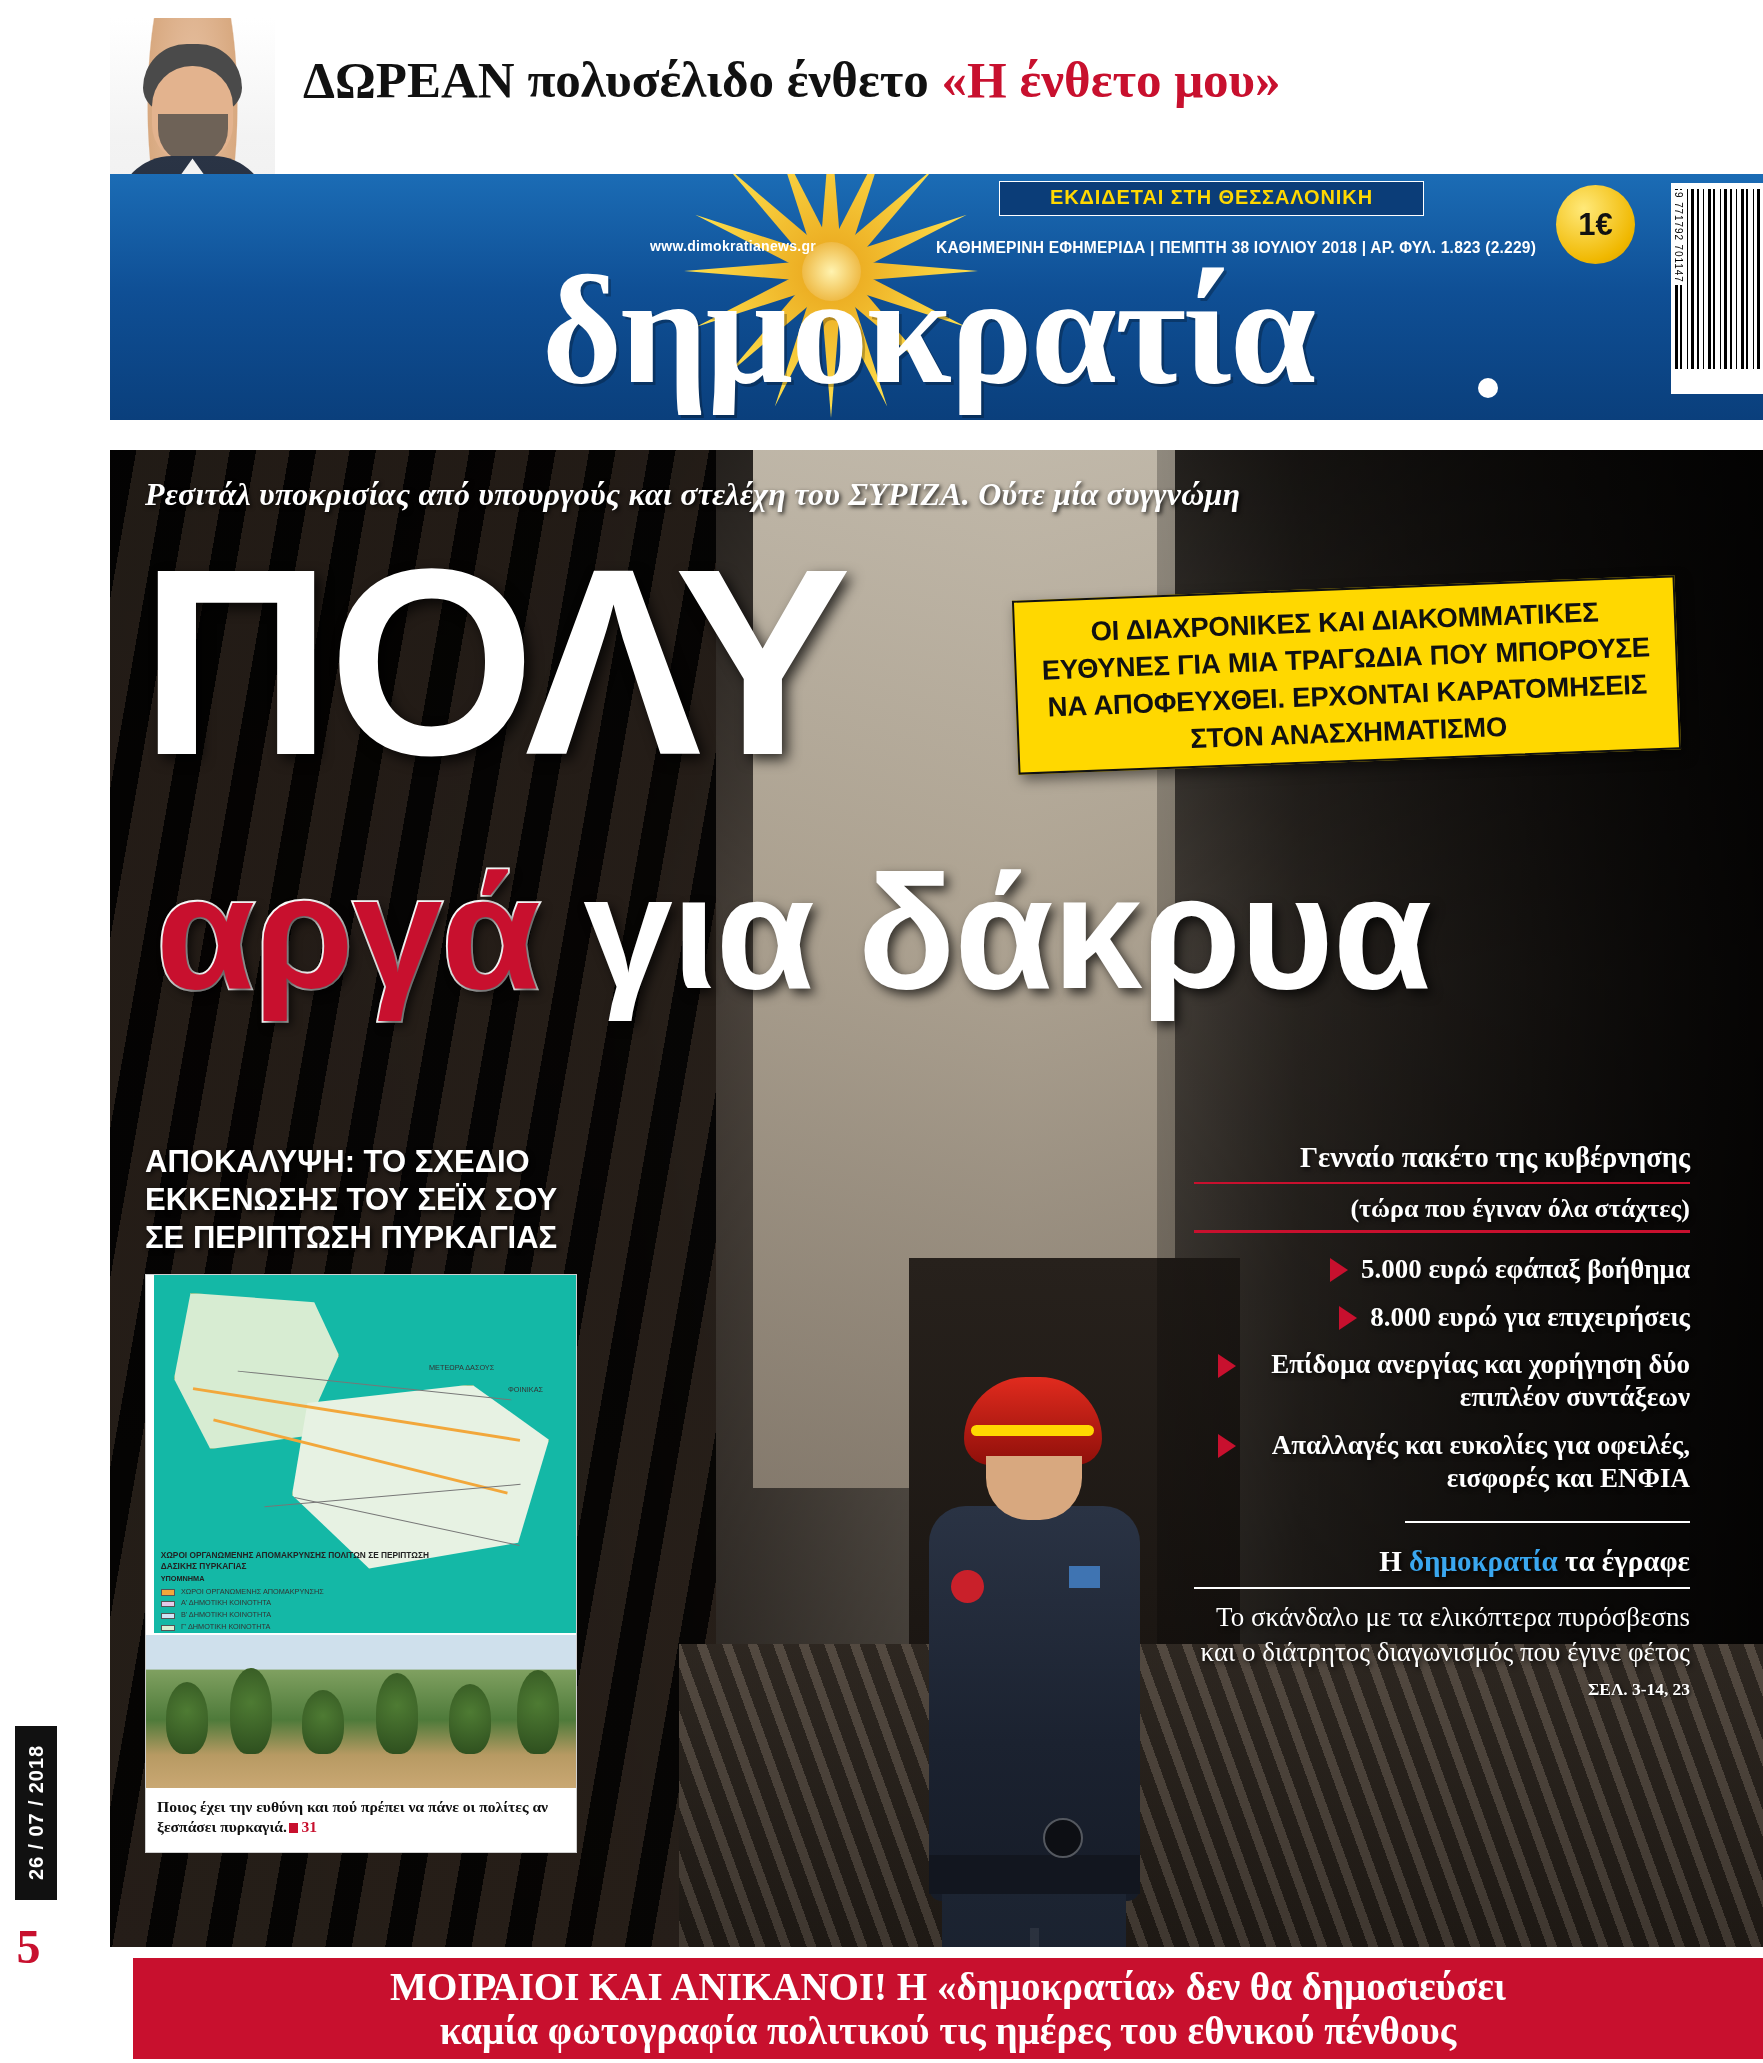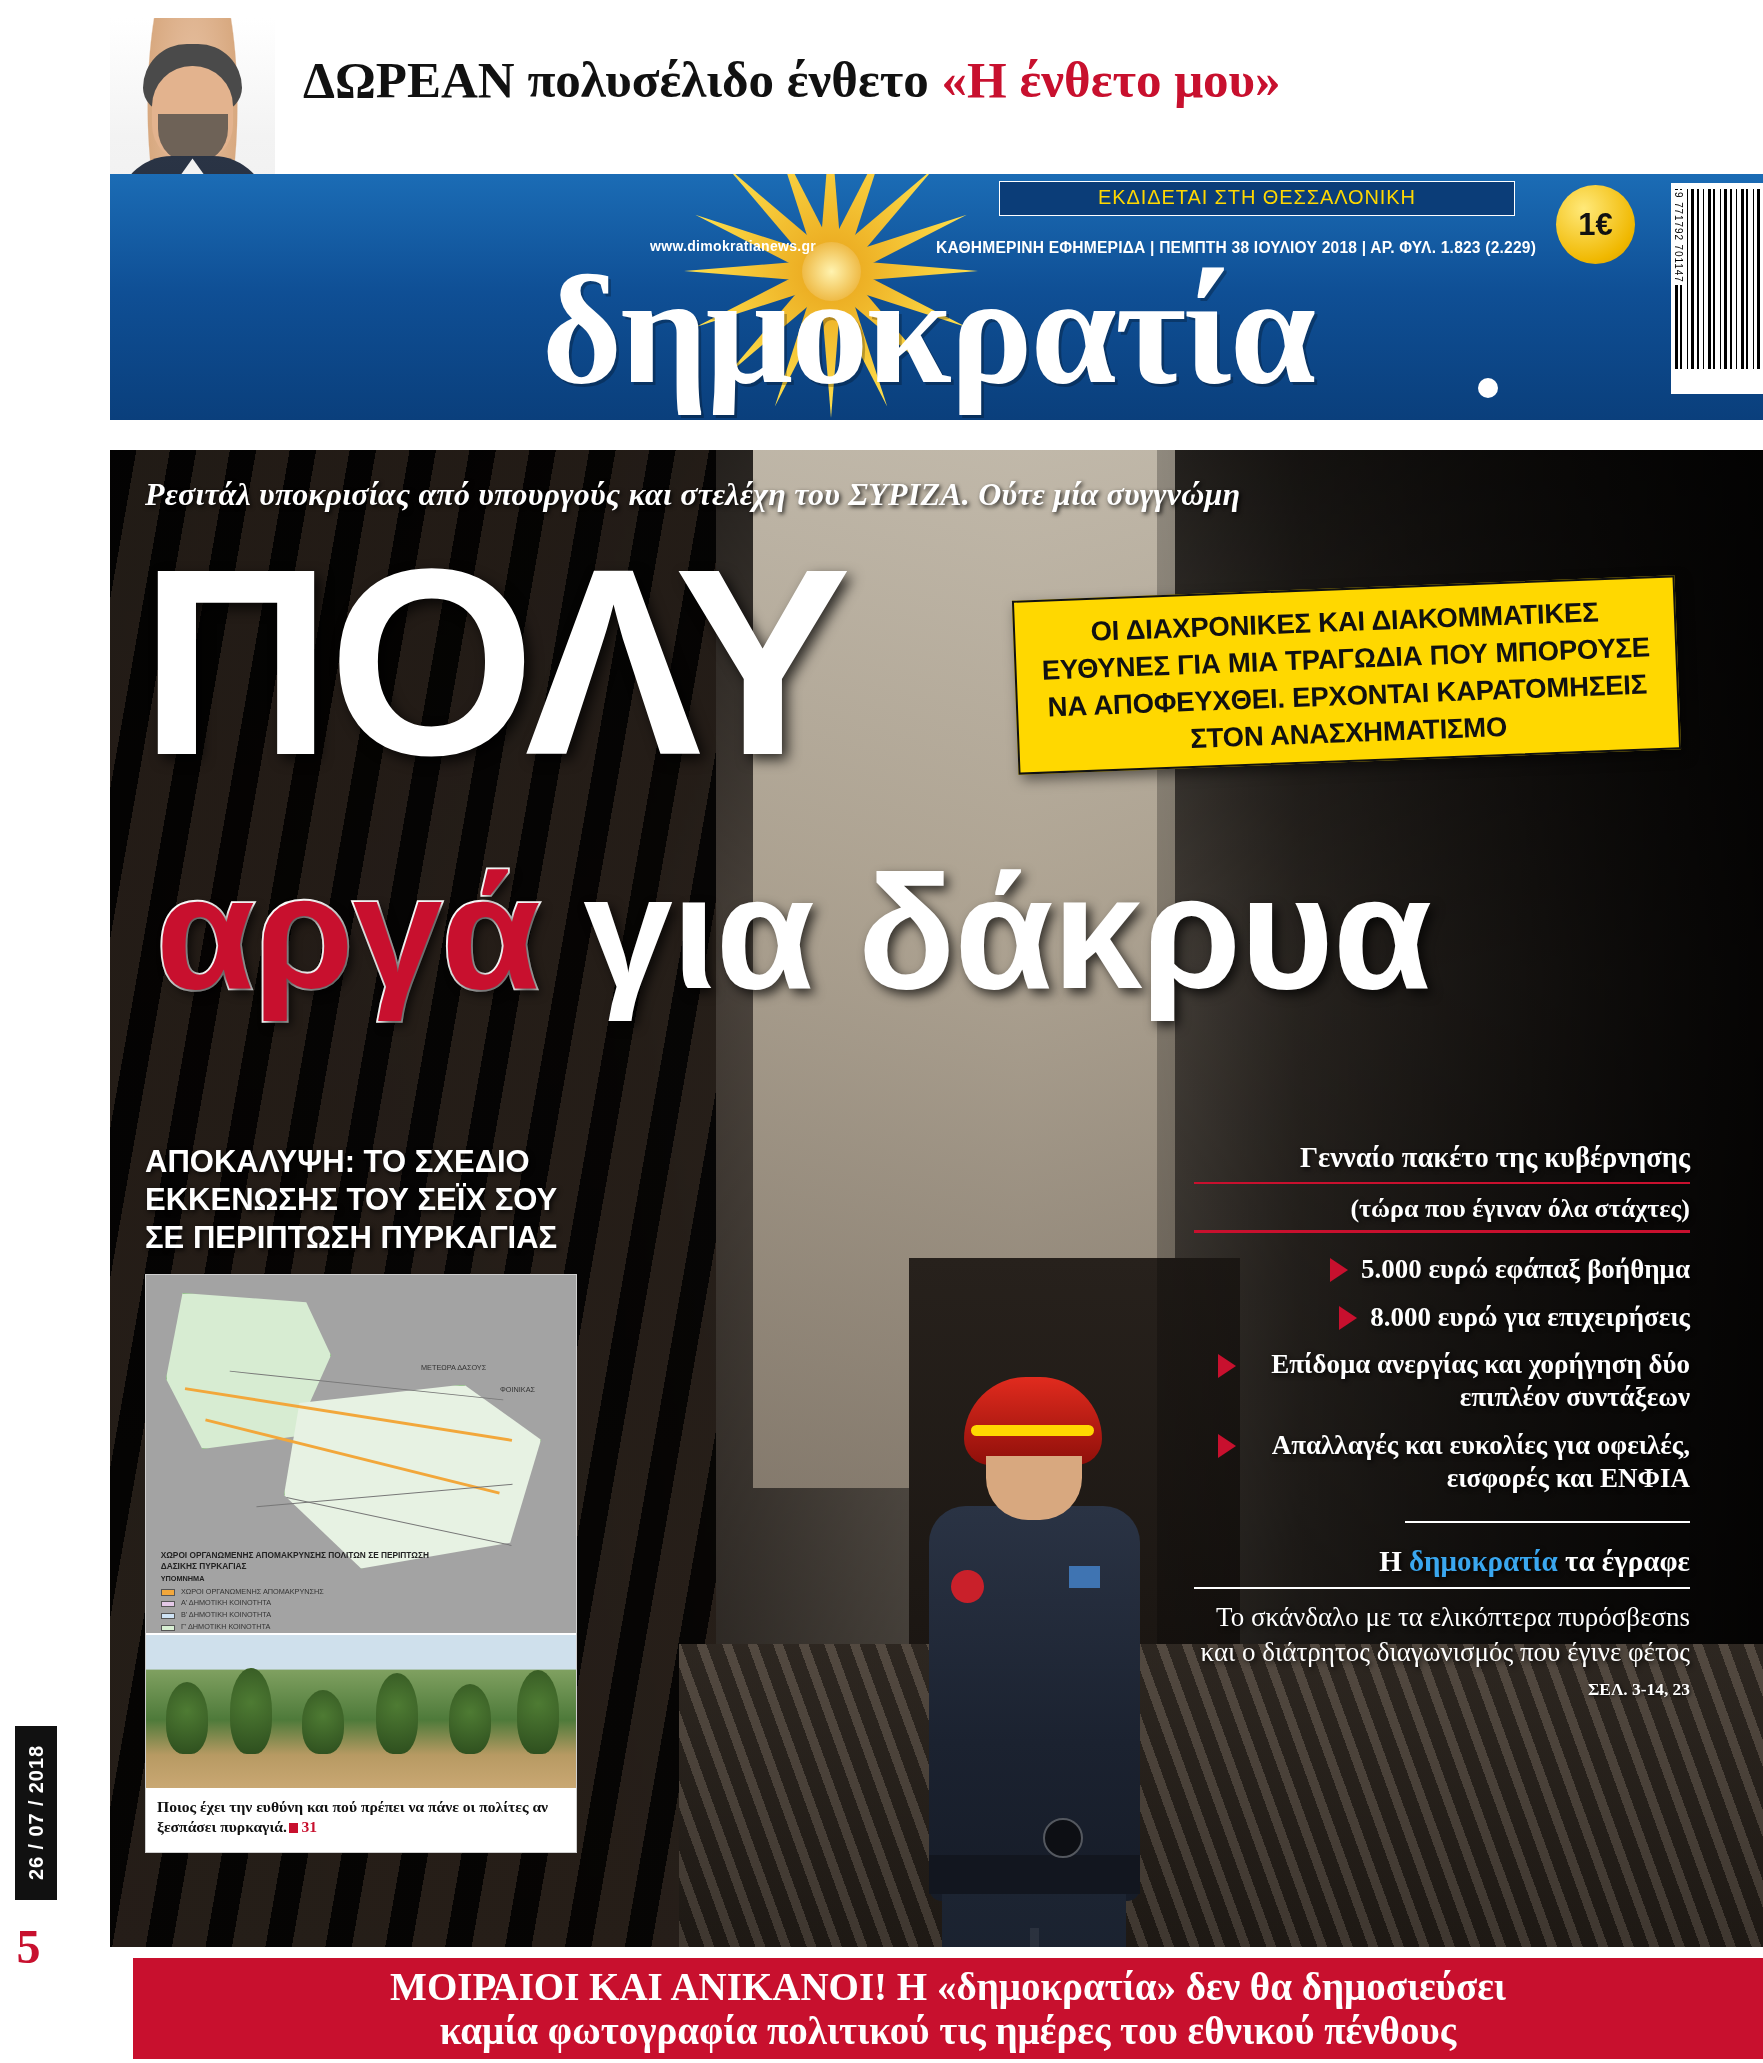--- a/index.html
+++ b/index.html
@@ -172,26 +172,26 @@
     left: 826px; top: 65px;
     color: #ffffff;
     font-size: 15.6px;
     font-weight: bold;
     letter-spacing: 0.2px;
     white-space: nowrap;
   }
   .thess-badge {
     position: absolute;
     left: 889px; top: 7.3px;
-    width: 516px; height: 35px;
+    width: 425px; height: 35px;
     background: #0b3d78;
     border: 1.8px solid #ffffff;
     color: #ffd800;
     font-size: 20px;
-    font-weight: normal;
+    font-weight: bold;
     letter-spacing: 0.9px;
     text-align: center;
     line-height: 31px;
   }
   .price-badge {
     position: absolute;
     left: 1446px; top: 11px;
     width: 79px; height: 79px;
     border-radius: 50%;
     background: radial-gradient(circle at 35% 30%, #ffe97a, #f0b800 70%, #d49a00);
@@ -430,22 +430,22 @@
   }
   .map-card {
     position: relative;
     margin-top: 16.5px;
     width: 432px; height: 579px;
     background: #ffffff;
     border: 0.9px solid #cfcfcf;
     overflow: hidden;
   }
   .map-top {
-    position: absolute; left: 0; top: 0; width: 432px; height: 358px;
-    background: #a3a3a3;
+    position: absolute; left: 8px; top: 0; width: 432px; height: 358px;
+    background: #14b8a6;
   }
   .map-green {
     position: absolute; left: 20px; top: 18.4px;
     width: 165px; height: 156px;
     background: #d7ecd2;
     border: 0.9px solid #8fbf86;
     clip-path: polygon(10% 0, 85% 6%, 100% 40%, 78% 92%, 22% 100%, 0 55%);
   }
   .map-green2 {
     position: absolute; left: 138px; top: 110px;

